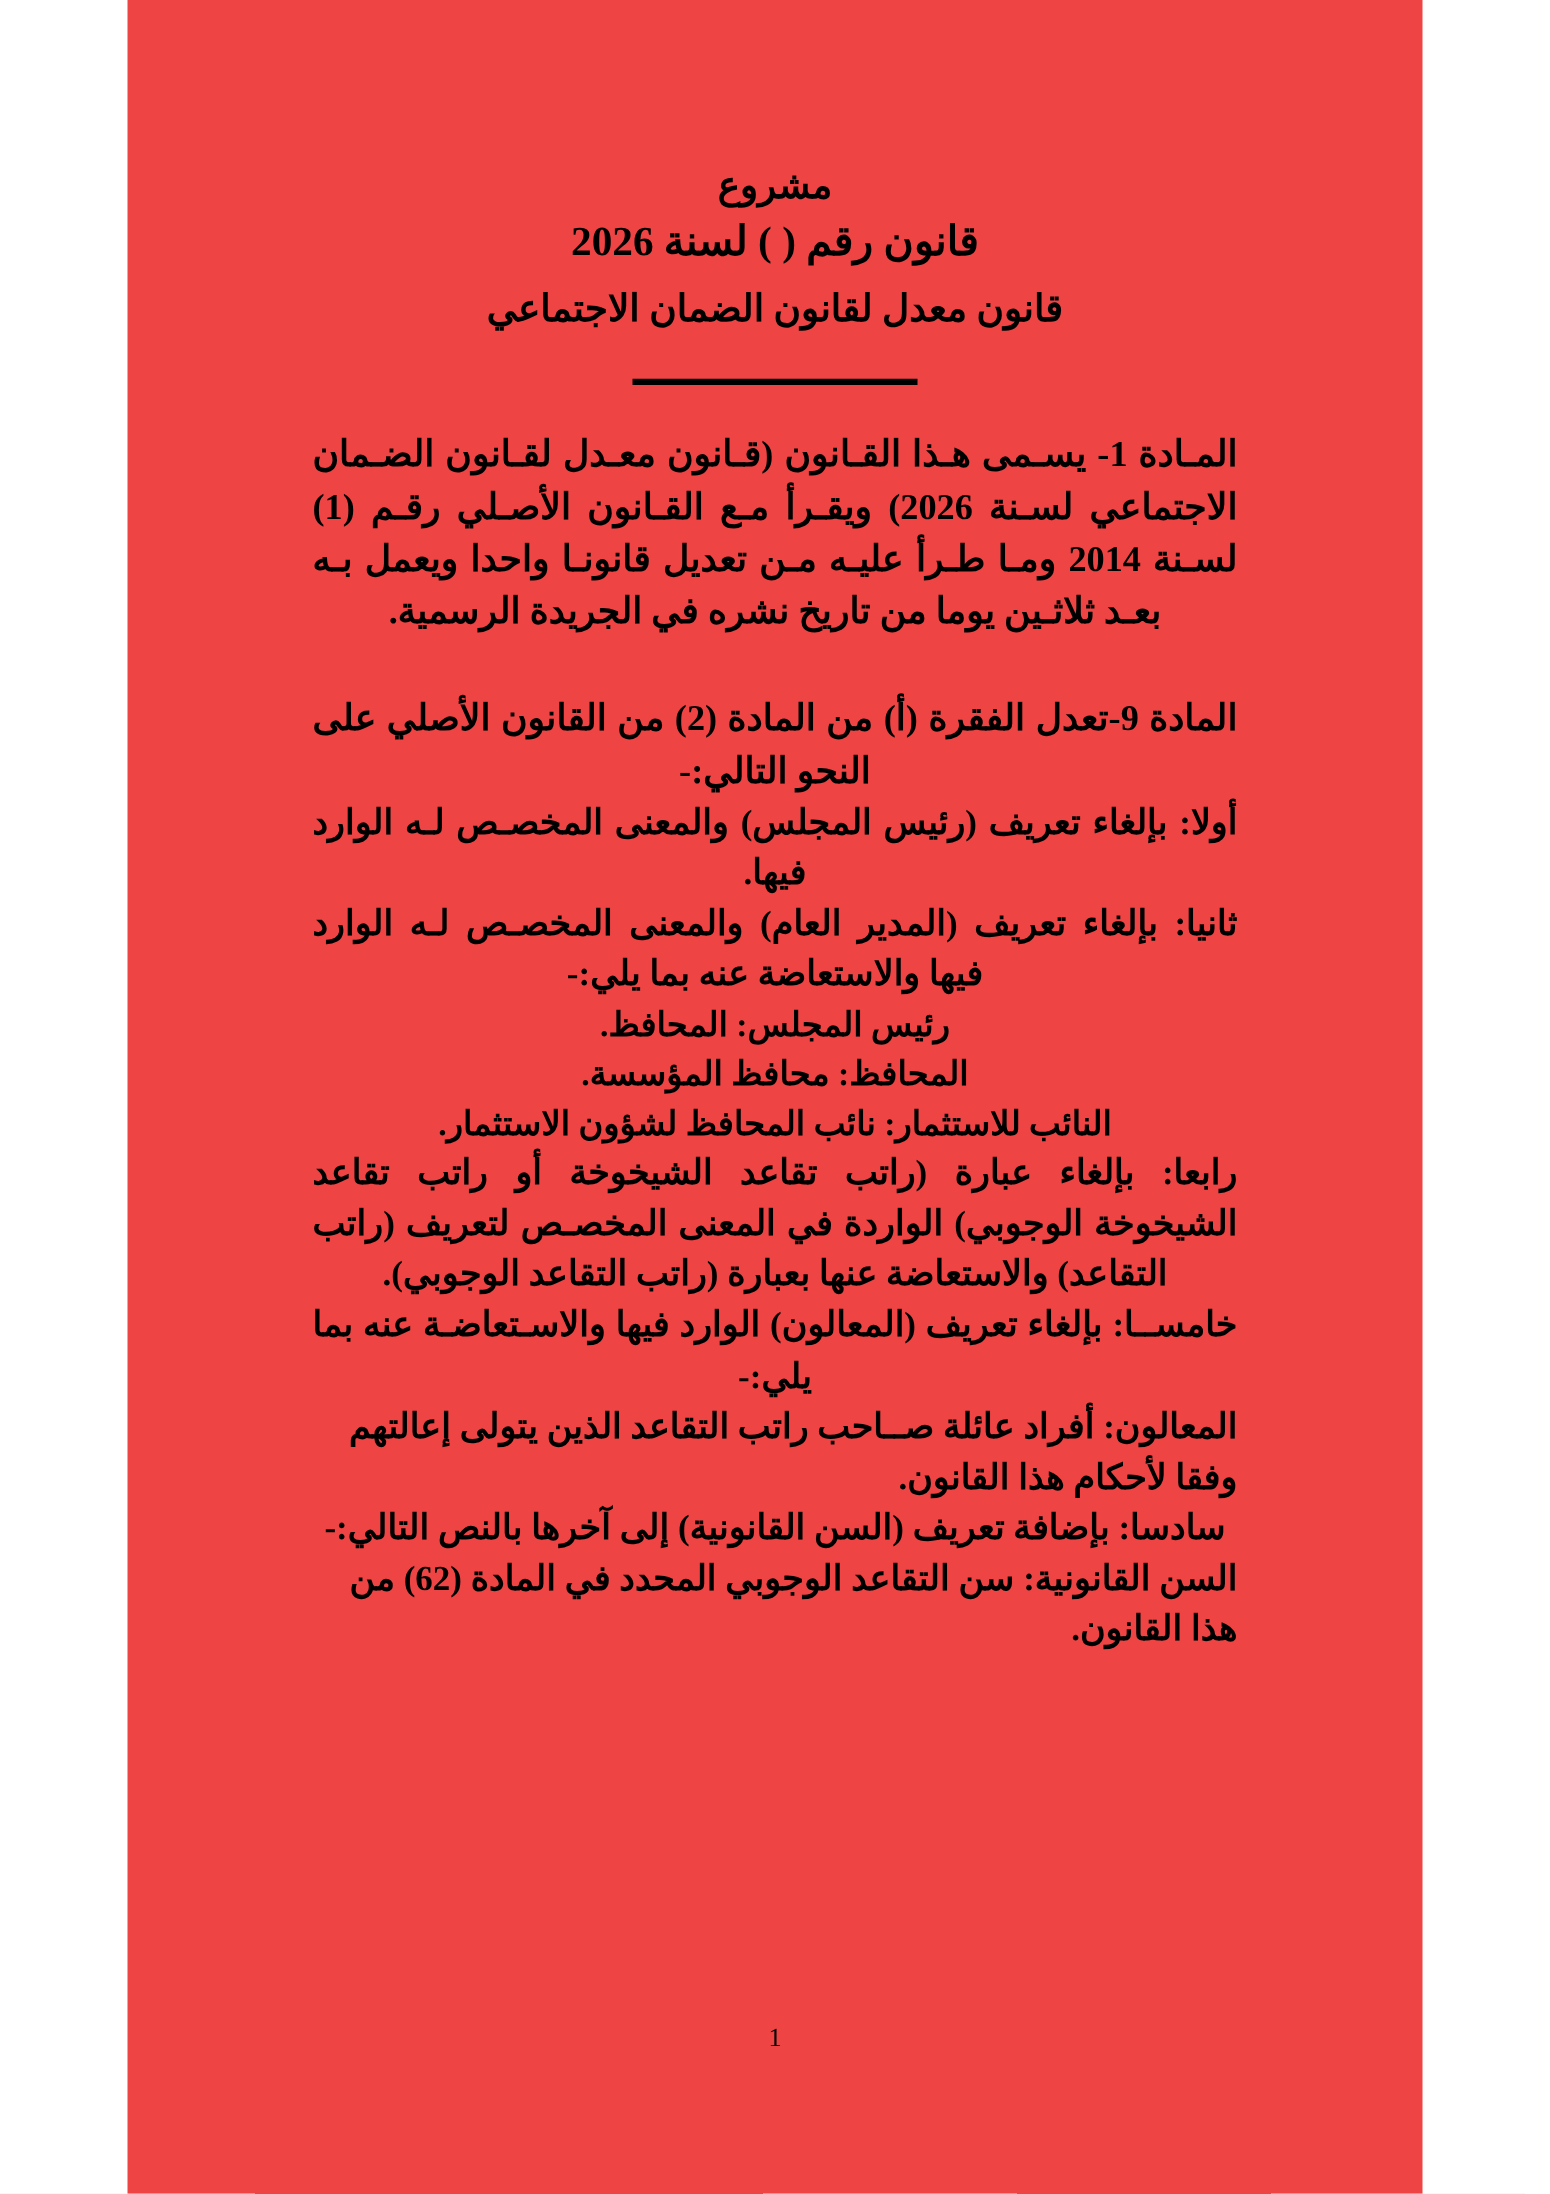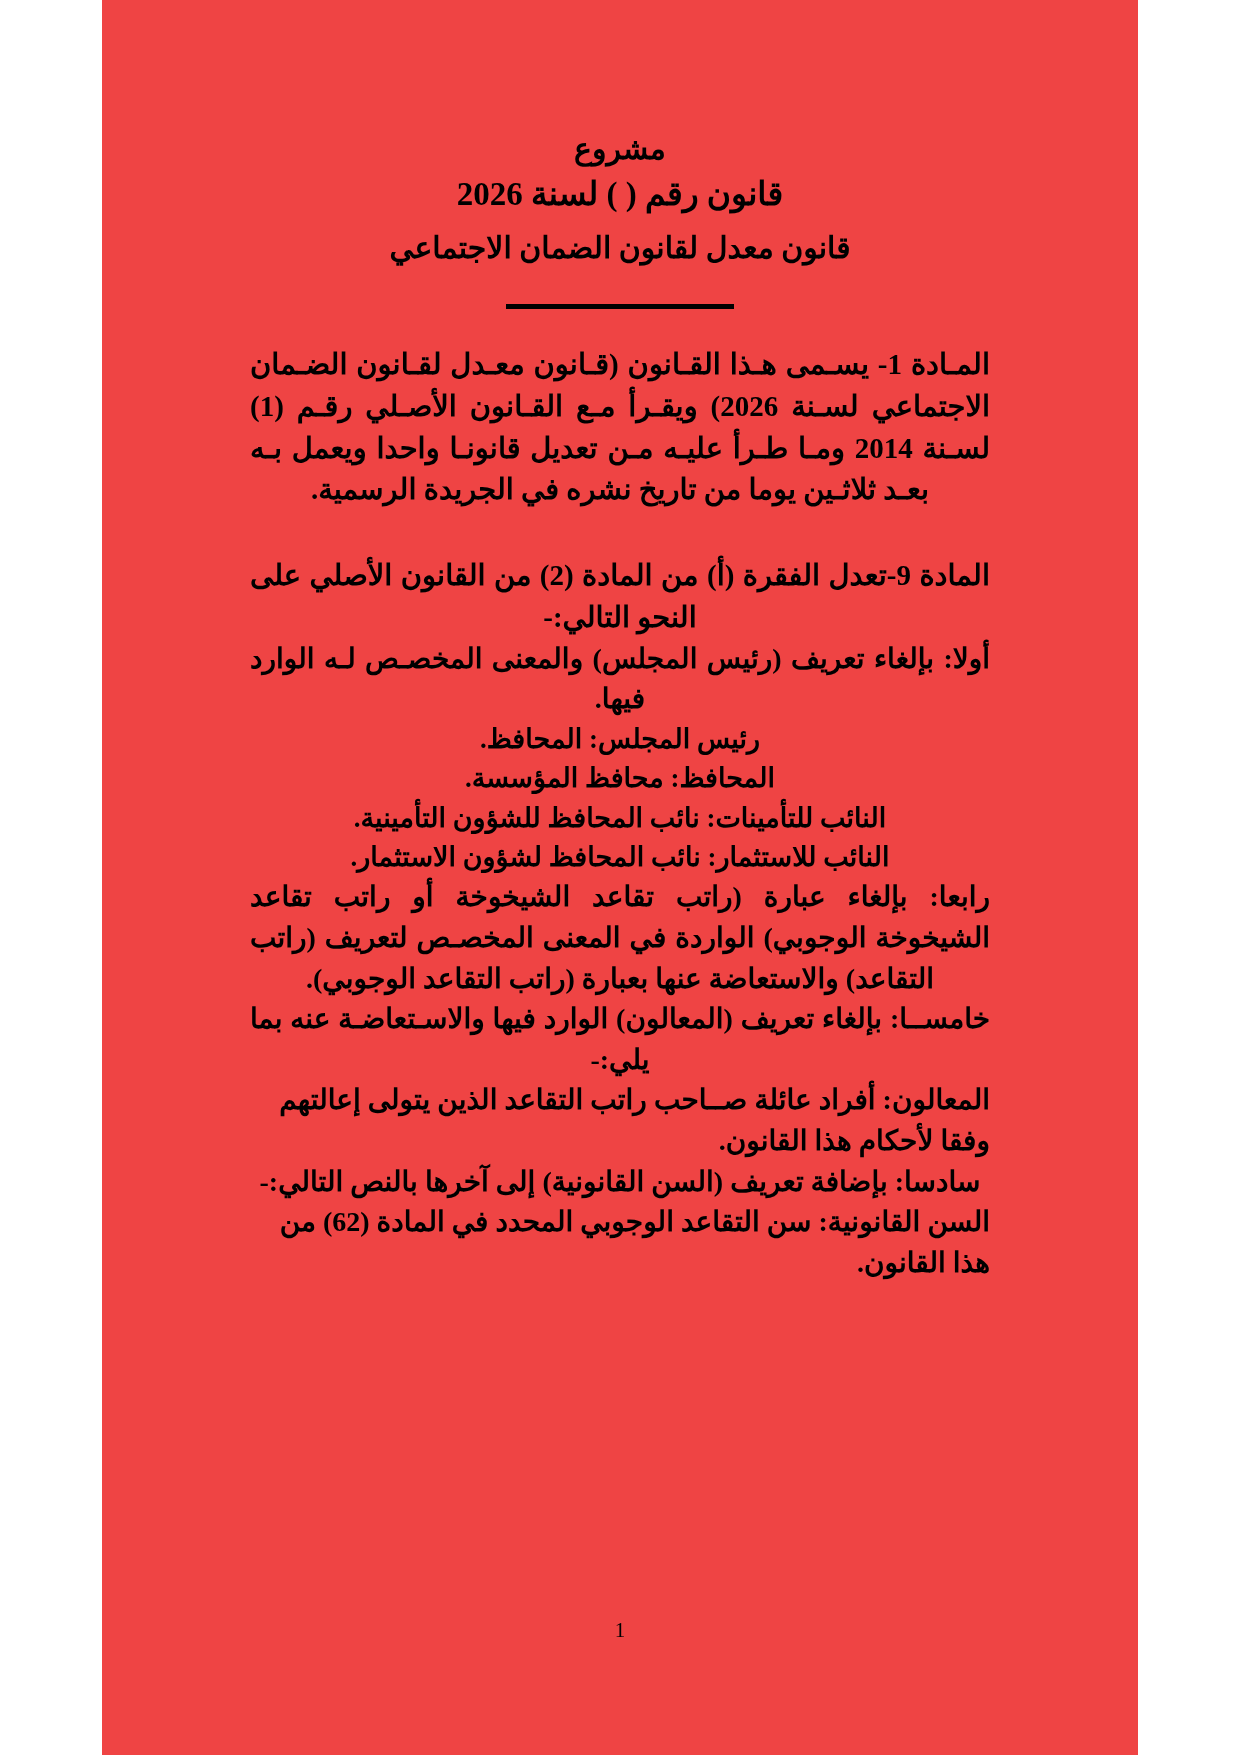--- a/index.html
+++ b/index.html
@@ -125,24 +125,24 @@
     </div>
 
     <p class="para art">المـادة 1- يسـمى هـذا القـانون (قـانون معـدل لقـانون الضـمان الاجتماعي لسـنة 2026) ويقـرأ مـع القـانون الأصـلي رقـم (1) لسـنة 2014 ومـا طـرأ عليـه مـن تعديل قانونـا واحدا ويعمل بـه بعـد ثلاثـين يوما من تاريخ نشره في الجريدة الرسمية.</p>
 
     <div class="gap-lg"></div>
 
     <p class="para art">المادة 9-تعدل الفقرة (أ) من المادة (2) من القانون الأصلي على النحو التالي:-</p>
 
     <p class="clause">أولا: بإلغاء تعريف (رئيس المجلس) والمعنى المخصـص لـه الوارد فيها.</p>
 
+    <p class="clause">ثانيا: بإلغاء تعريف (المدير العام) والمعنى المخصـص لـه الوارد فيها والاستعاضة عنه بما يلي:-</p>
 
     <p class="defline">رئيس المجلس: المحافظ.</p>
     <p class="defline">المحافظ: محافظ المؤسسة.</p>
-    <p class="defline">النائب للتأمينات: نائب المحافظ للشؤون التأمينية.</p>
     <p class="defline">النائب للاستثمار: نائب المحافظ لشؤون الاستثمار.</p>
 
 
     <p class="clause">رابعا: بإلغاء عبارة (راتب تقاعد الشيخوخة أو راتب تقاعد الشيخوخة الوجوبي) الواردة في المعنى المخصـص لتعريف (راتب التقاعد) والاستعاضة عنها بعبارة (راتب التقاعد الوجوبي).</p>
 
     <p class="clause">خامســا: بإلغاء تعريف (المعالون) الوارد فيها والاسـتعاضـة عنه بما يلي:-</p>
 
     <p class="tail">المعالون: أفراد عائلة صــاحب راتب التقاعد الذين يتولى إعالتهم وفقا لأحكام هذا القانون.</p>
 
     <p class="clause">سادسا: بإضافة تعريف (السن القانونية) إلى آخرها بالنص التالي:-</p>

